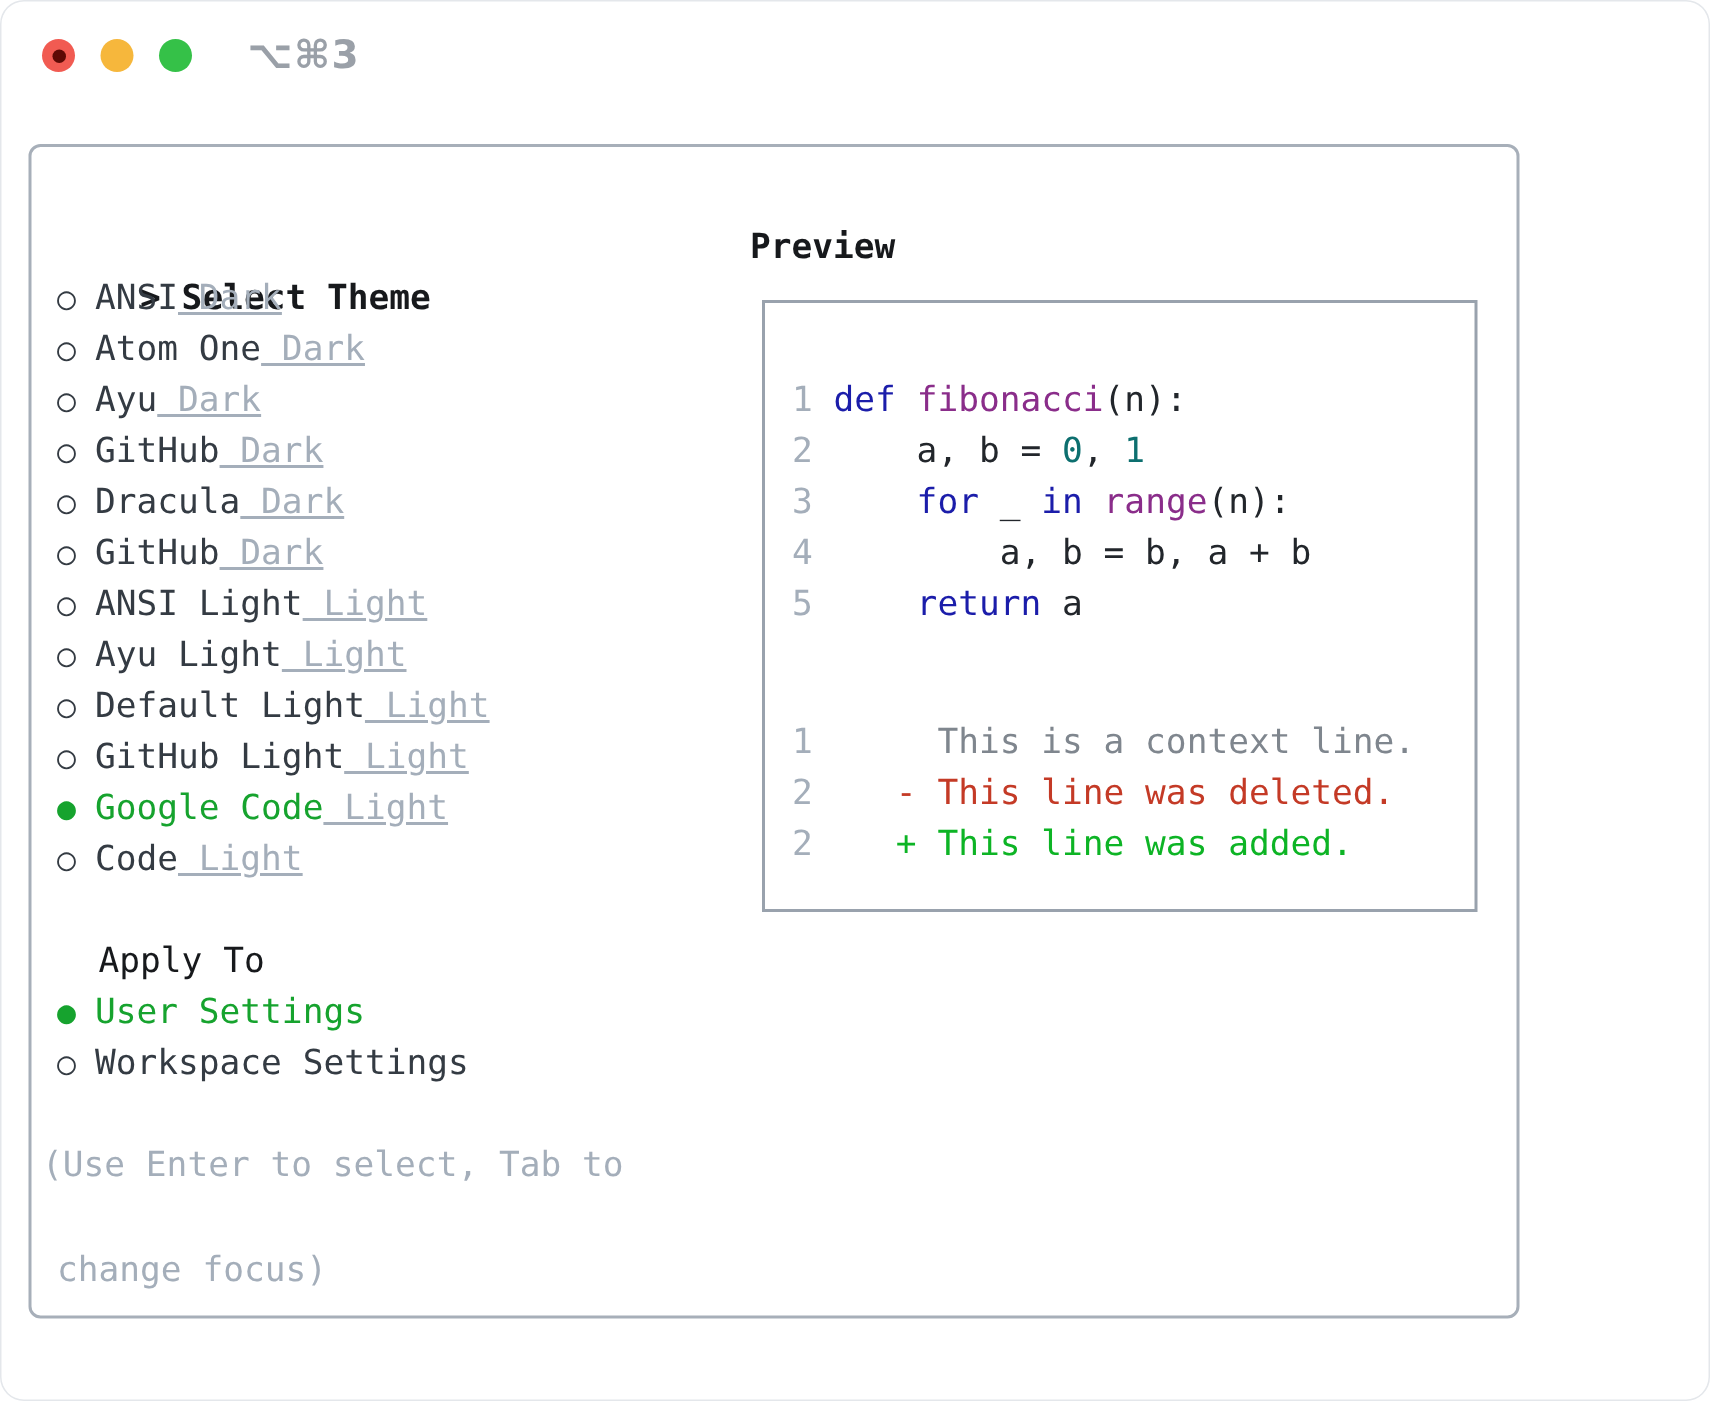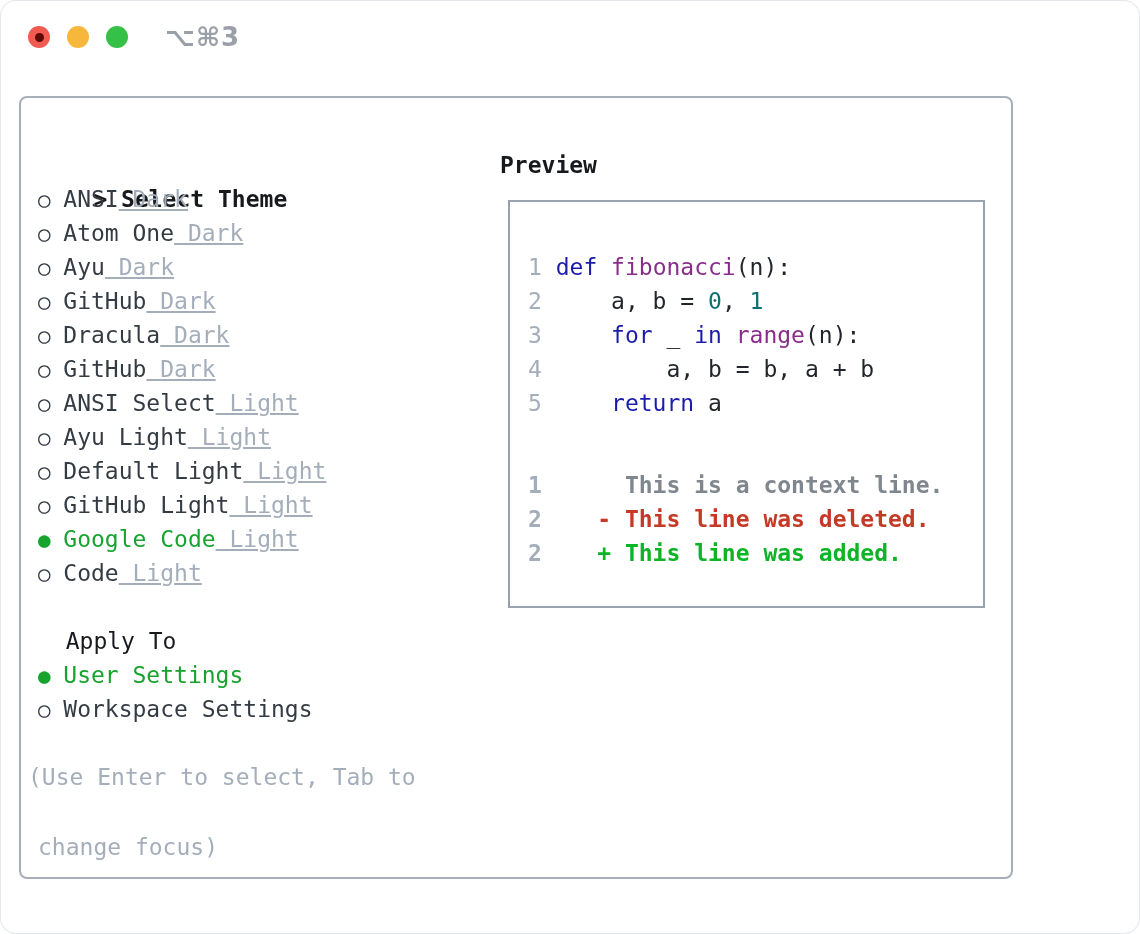--- a/index.html
+++ b/index.html
@@ -84,21 +84,21 @@
     <span class="prompt">&gt;</span><span class="hdr">Select Theme</span>
   </div>
 
   <div class="abs" style="left:38px;top:182px;" id="theme-list">
       <div class="row"><span class="bullet">○</span><span class="t-name">ANSI</span><span class="t-variant"> Dark</span></div>
       <div class="row"><span class="bullet">○</span><span class="t-name">Atom One</span><span class="t-variant"> Dark</span></div>
       <div class="row"><span class="bullet">○</span><span class="t-name">Ayu</span><span class="t-variant"> Dark</span></div>
       <div class="row"><span class="bullet">○</span><span class="t-name">GitHub</span><span class="t-variant"> Dark</span></div>
       <div class="row"><span class="bullet">○</span><span class="t-name">Dracula</span><span class="t-variant"> Dark</span></div>
       <div class="row"><span class="bullet">○</span><span class="t-name">GitHub</span><span class="t-variant"> Dark</span></div>
-      <div class="row"><span class="bullet">○</span><span class="t-name">ANSI Select</span><span class="t-variant"> Light</span></div>
+      <div class="row"><span class="bullet">○</span><span class="t-name">ANSI Light</span><span class="t-variant"> Light</span></div>
       <div class="row"><span class="bullet">○</span><span class="t-name">Ayu Light</span><span class="t-variant"> Light</span></div>
       <div class="row"><span class="bullet">○</span><span class="t-name">Default Light</span><span class="t-variant"> Light</span></div>
       <div class="row"><span class="bullet">○</span><span class="t-name">GitHub Light</span><span class="t-variant"> Light</span></div>
       <div class="row"><span class="bullet sel">●</span><span class="t-name sel">Google Code</span><span class="t-variant"> Light</span></div>
       <div class="row"><span class="bullet">○</span><span class="t-name">Code</span><span class="t-variant"> Light</span></div>
     </div>
 
   <div class="abs row apply-hdr" style="left:38px;top:624px;">Apply To</div>
 
   <div class="abs" style="left:38px;top:658px;" id="apply-list">
@@ -114,19 +114,19 @@
   <div class="preview-box"></div>
 
   <div class="abs" style="left:528px;top:250px;" id="code-lines">
       <div class="row"><span class="ln">1</span><span class="tok-keyword">def</span><span class="tok-plain"> </span><span class="tok-function">fibonacci</span><span class="tok-plain">(n):</span></div>
       <div class="row"><span class="ln">2</span><span class="tok-plain">    a, b = </span><span class="tok-number">0</span><span class="tok-plain">, </span><span class="tok-number">1</span></div>
       <div class="row"><span class="ln">3</span><span class="tok-plain">    </span><span class="tok-keyword">for</span><span class="tok-plain"> _ </span><span class="tok-keyword">in</span><span class="tok-plain"> </span><span class="tok-function">range</span><span class="tok-plain">(n):</span></div>
       <div class="row"><span class="ln">4</span><span class="tok-plain">        a, b = b, a + b</span></div>
       <div class="row"><span class="ln">5</span><span class="tok-plain">    </span><span class="tok-keyword">return</span><span class="tok-plain"> a</span></div>
     </div>
 
-  <div class="abs" style="left:528px;top:468px;font-weight:bold;" id="diff-lines">
+  <div class="abs" style="left:528px;top:478px;" id="diff-lines">
       <div class="row"><span class="ln">1</span><span class="diff-context">     This is a context line.</span></div>
       <div class="row"><span class="ln">2</span><span class="diff-deleted">   - This line was deleted.</span></div>
       <div class="row"><span class="ln">2</span><span class="diff-added">   + This line was added.</span></div>
     </div>
 
 </div>
 
 </body></html>

